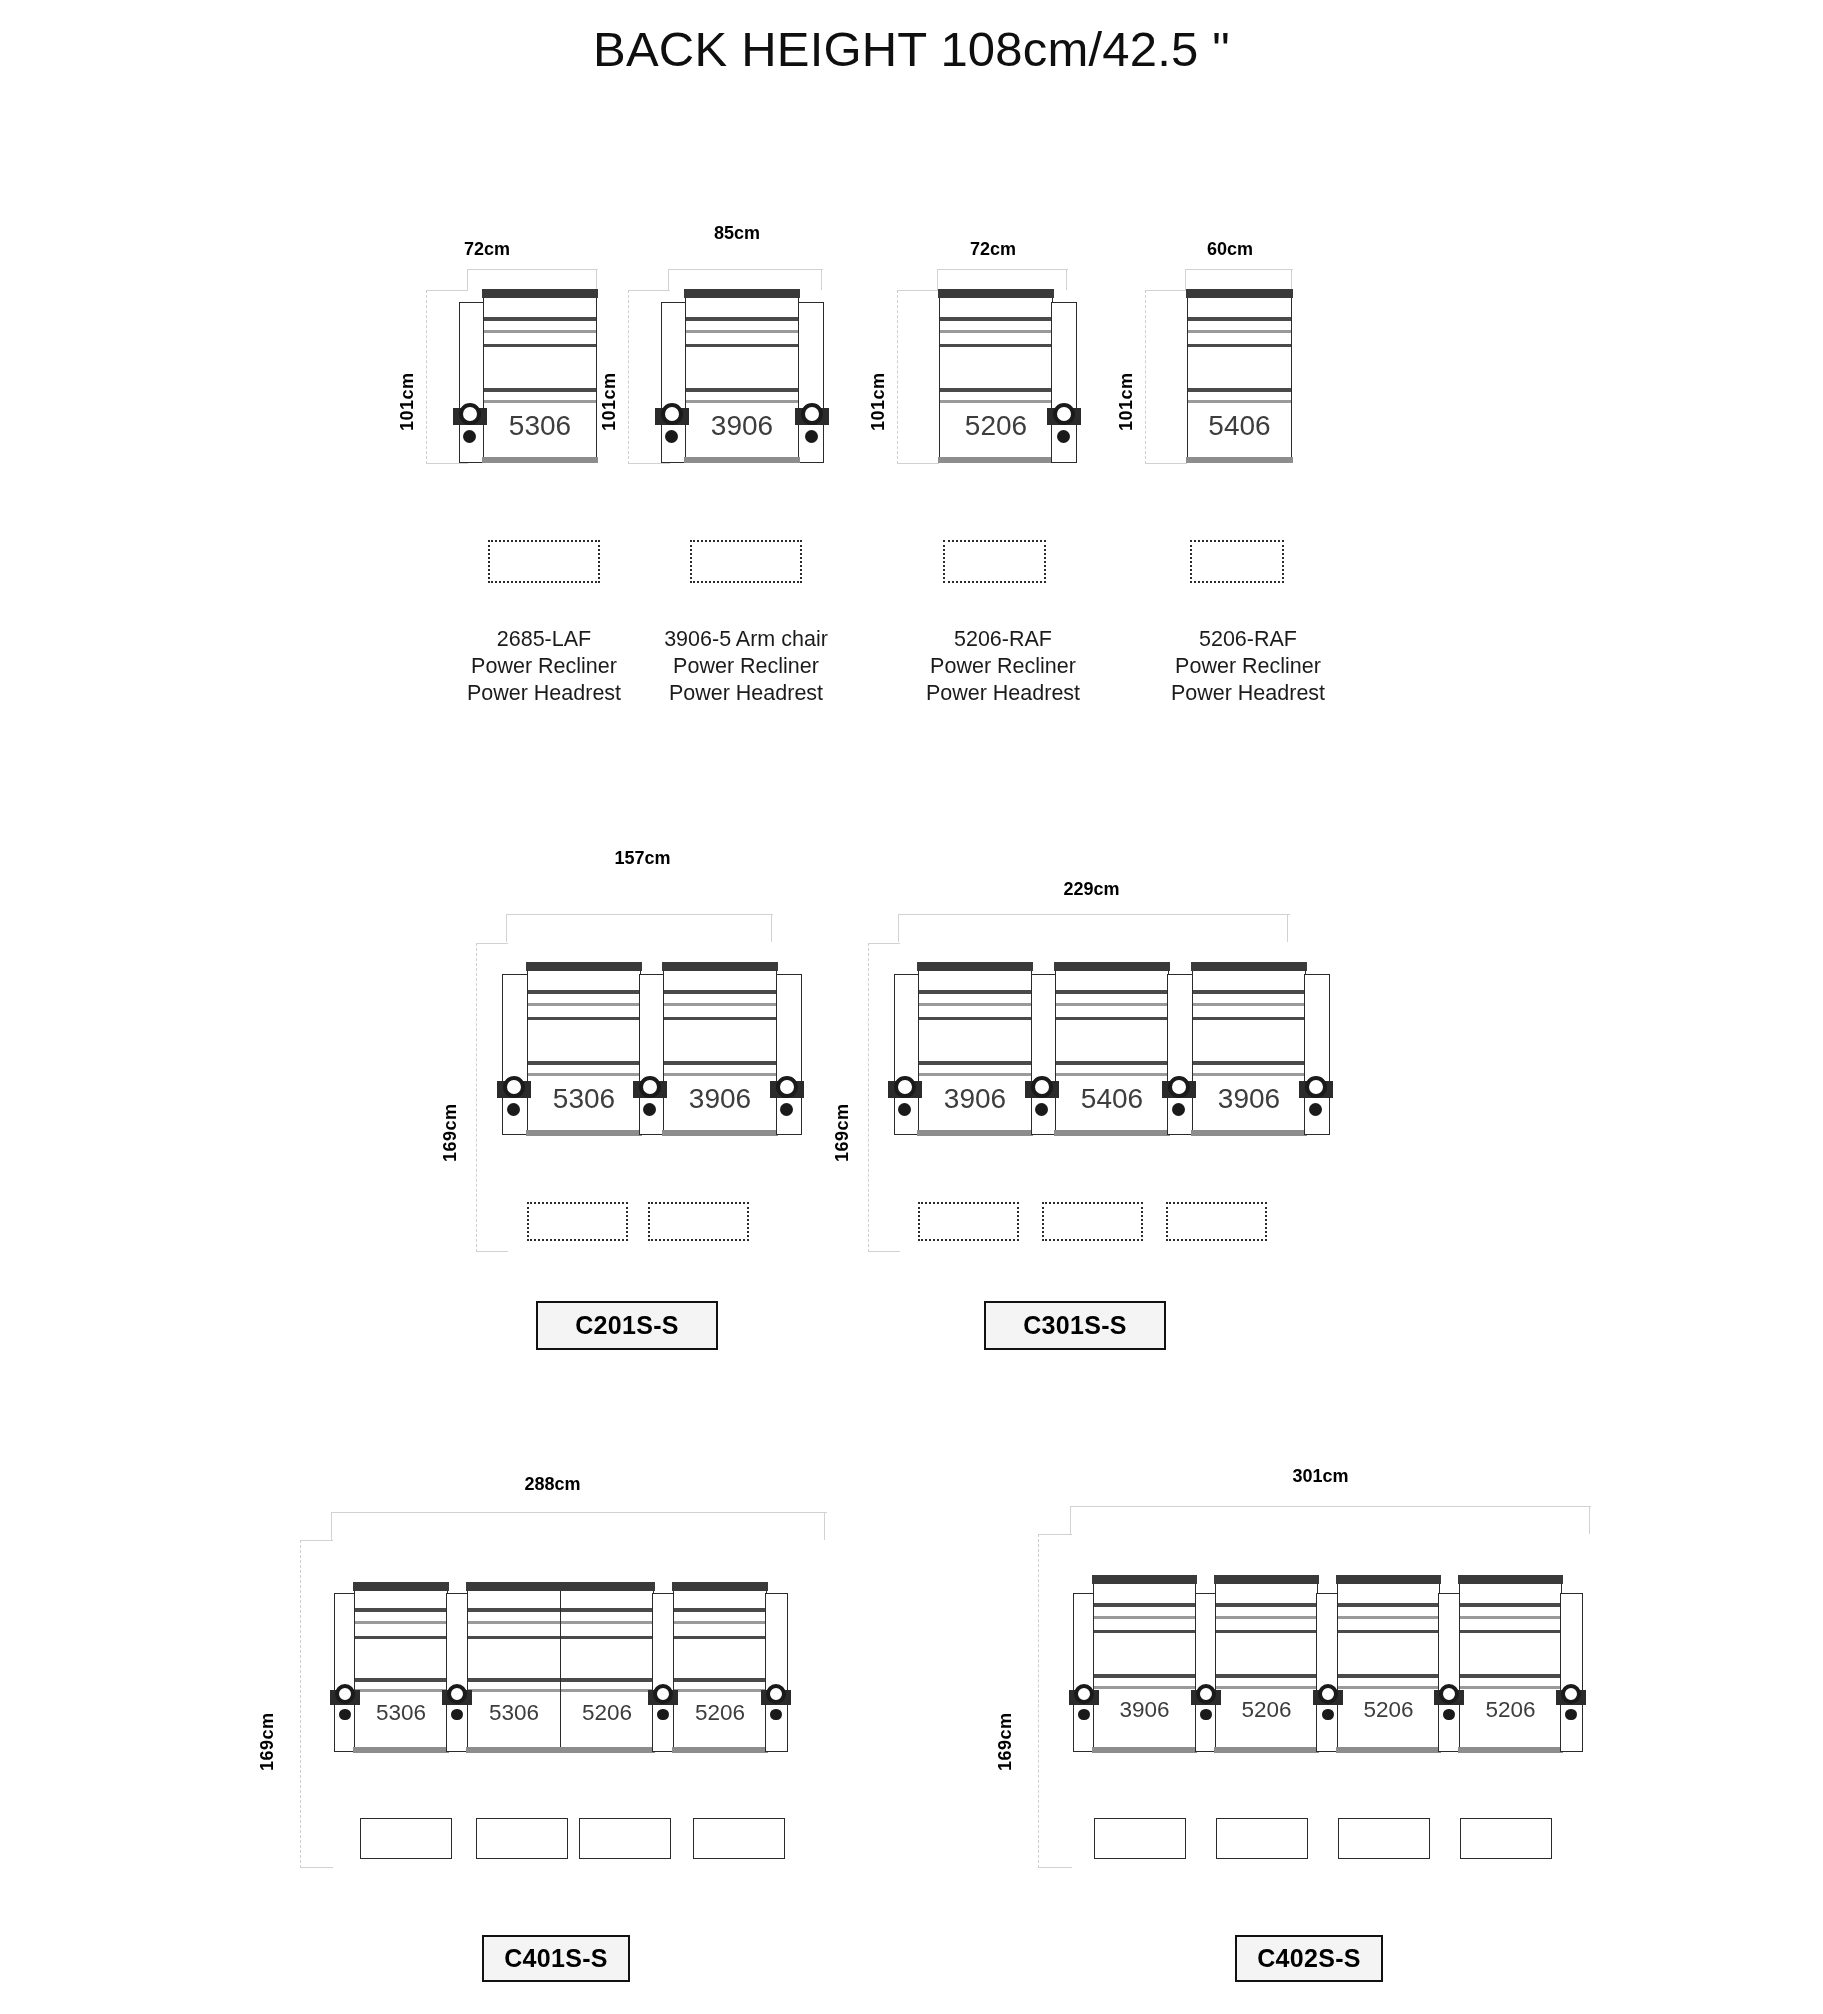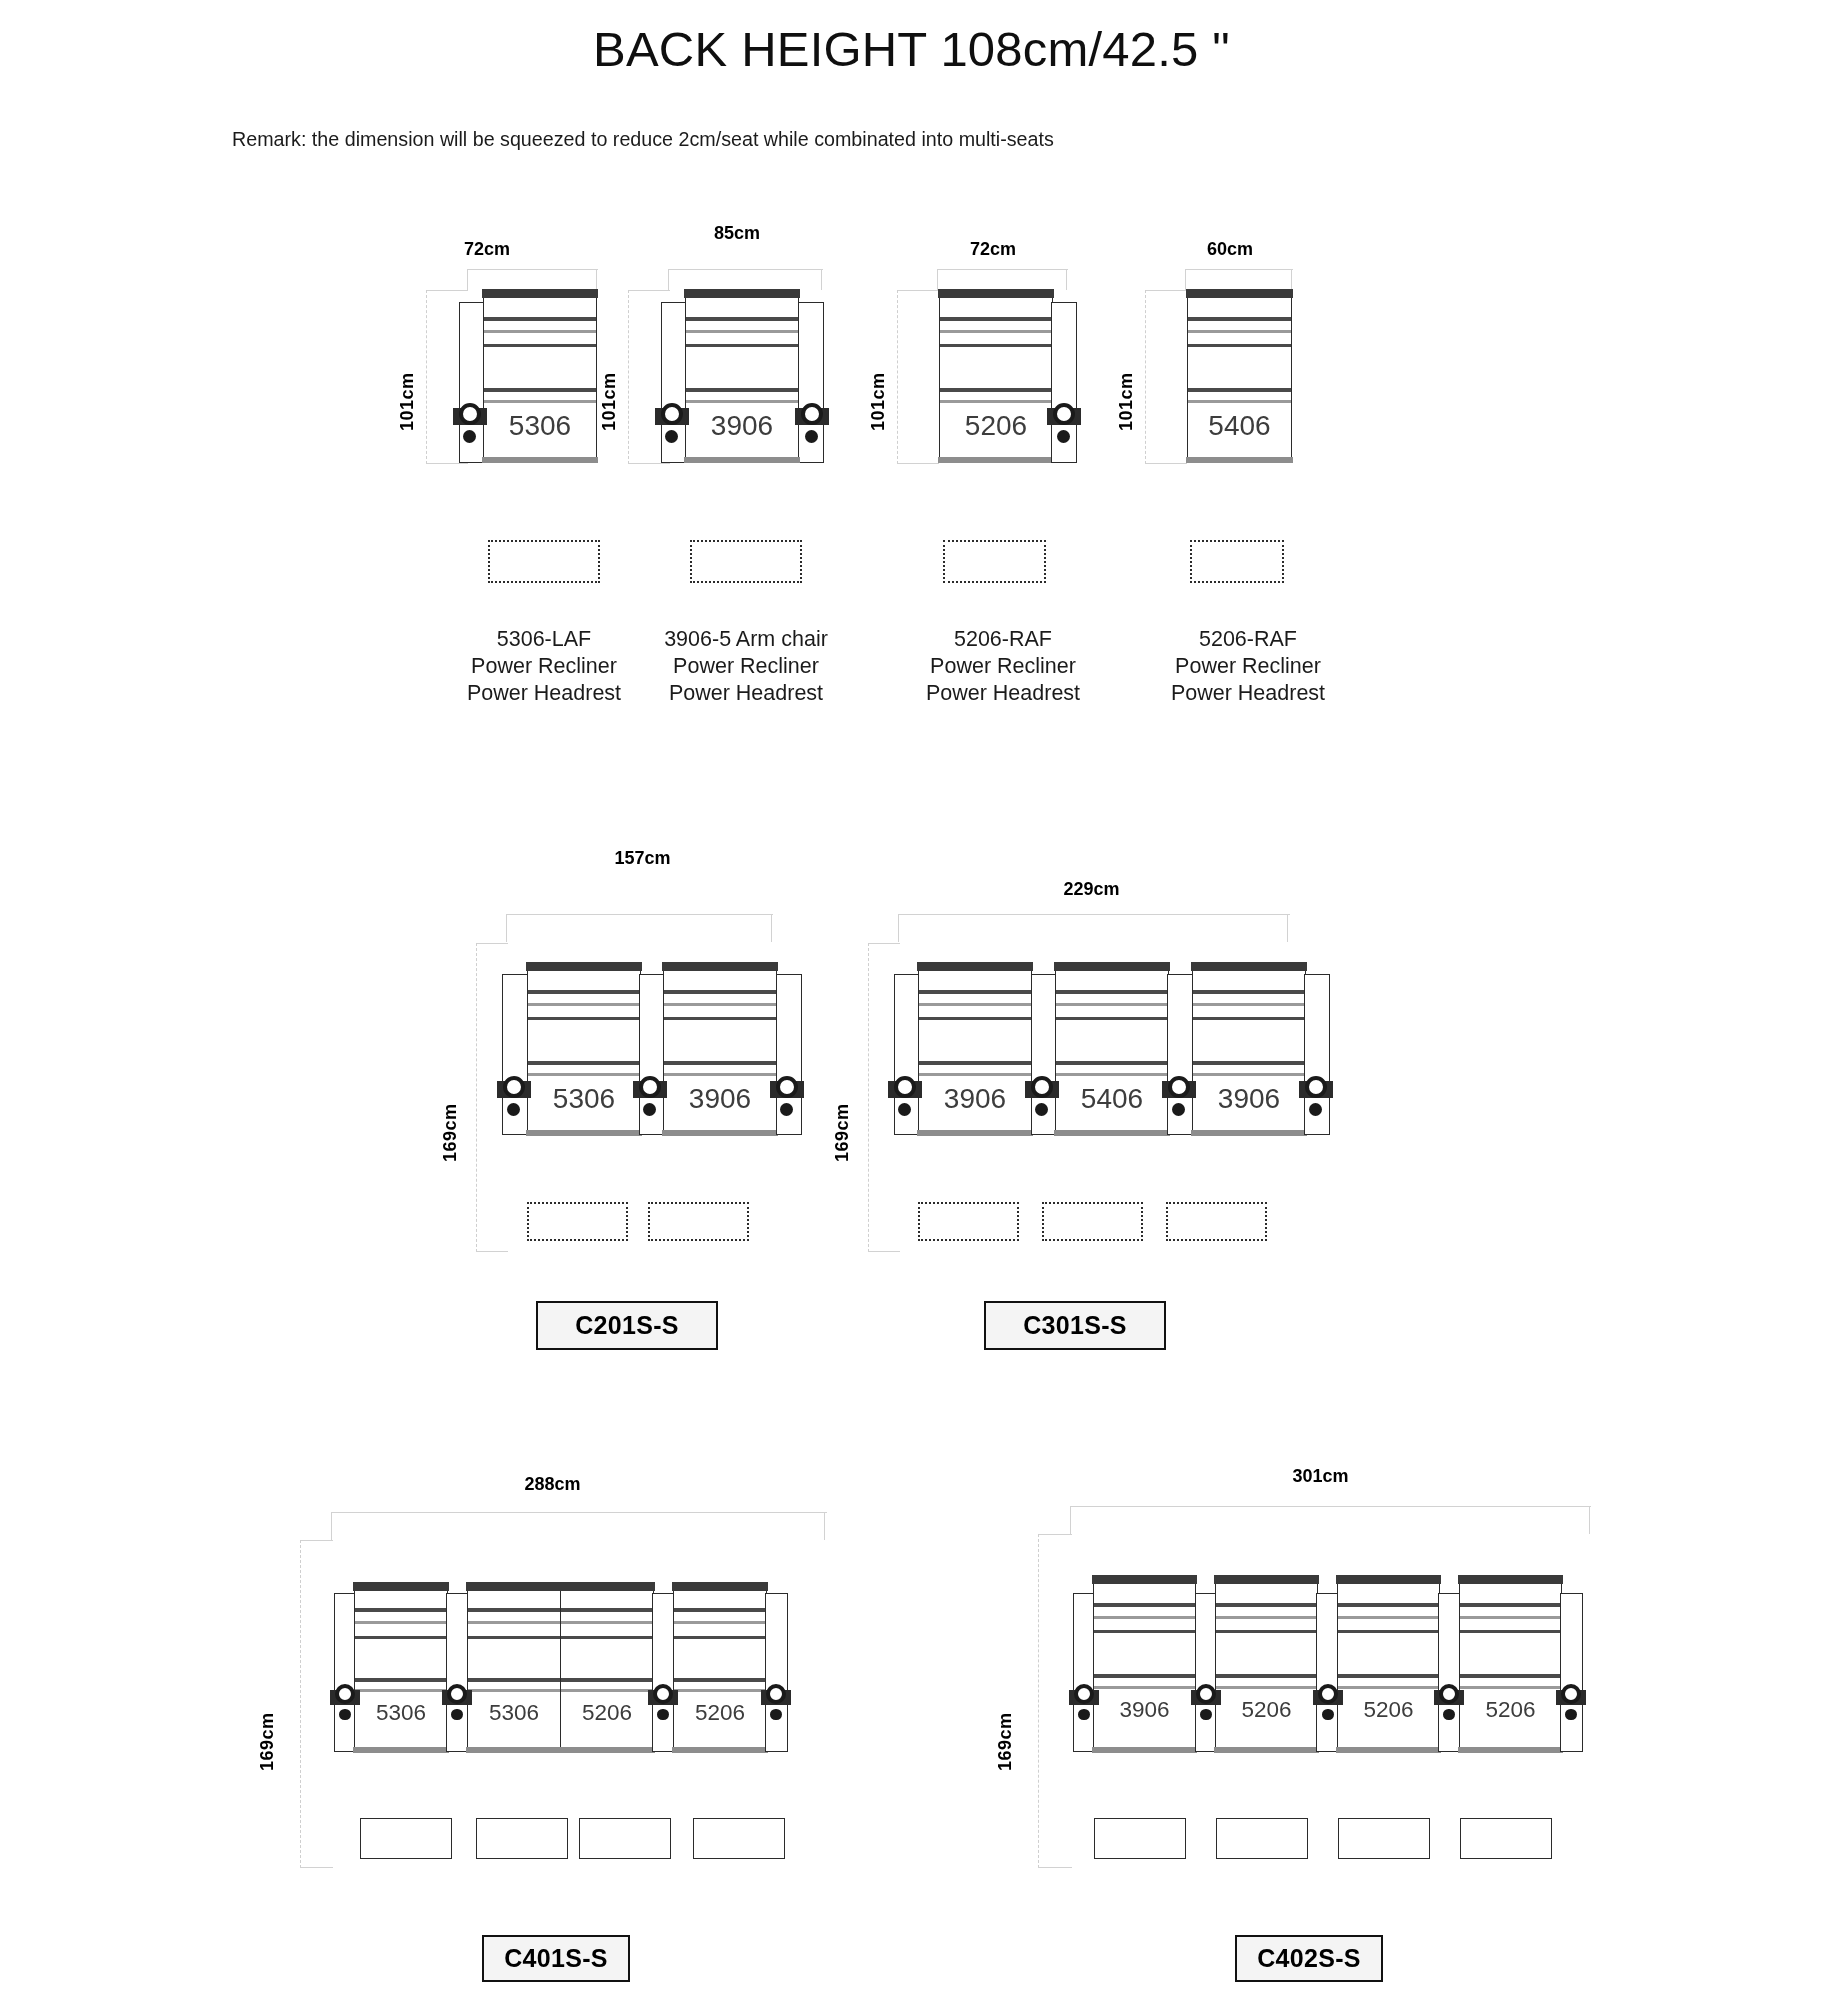--- a/index.html
+++ b/index.html
@@ -127,21 +127,20 @@
     font-size: 25px; font-weight: bold; color: #000;
     letter-spacing: 0.3px;
   }
 </style>
 </head>
 <body>
 
 <div class="page">
 
   <div class="title">BACK HEIGHT 108cm/42.5  "</div>
-  <div class="remark">Remark: the dimension will be squeezed to reduce 2cm/seat while combinated into multi-seats</div>
 
   <div class="seat-group">
     <div class="dim-top" style="left:431px; top:239px; width:112px;">72cm</div>
     <div class="dimframe">
       <div class="hline" style="left:467px; top:269px; width:131px;"></div>
       <div class="vline" style="left:467px; top:269px; height:20.6px;"></div>
       <div class="vline" style="left:596px; top:269px; height:20.6px;"></div>
       <div class="hline" style="left:426px; top:290px; width:42px;"></div>
       <div class="vline dash" style="left:426px; top:290px; height:174px;"></div>
       <div class="hline" style="left:426px; top:463px; width:42px;"></div>
@@ -163,21 +162,21 @@
 
     <div class="knob" style="left:453px; top:400px; width:34px; height:45px;">
       <div class="ear" style="left:0px;  top:8.4px;  width:34px; height:17px;"></div>
       <div class="ring" style="left:5.6px; top:2.8px; width:22.5px; height:22.5px; border:4.7px solid #1a1a1a;"></div>
       <div class="dot" style="left:10.3px; top:30px; width:13px; height:13px;"></div>
     </div>
 
     <div class="footprint" style="left:488px; top:540px; width:112px; height:43px;"></div>
 
     <div class="caption" style="left:394px; top:626px; width:300px;">
-      <div>5306-LAF</div>
+      <div>2685-LAF</div>
       <div>Power Recliner</div>
       <div>Power Headrest</div>
     </div>
   </div>
 
   <div class="seat-group">
     <div class="dim-top" style="left:681px; top:223px; width:112px;">85cm</div>
     <div class="dimframe">
       <div class="hline" style="left:668px; top:269px; width:155px;"></div>
       <div class="vline" style="left:668px; top:269px; height:20.6px;"></div>

